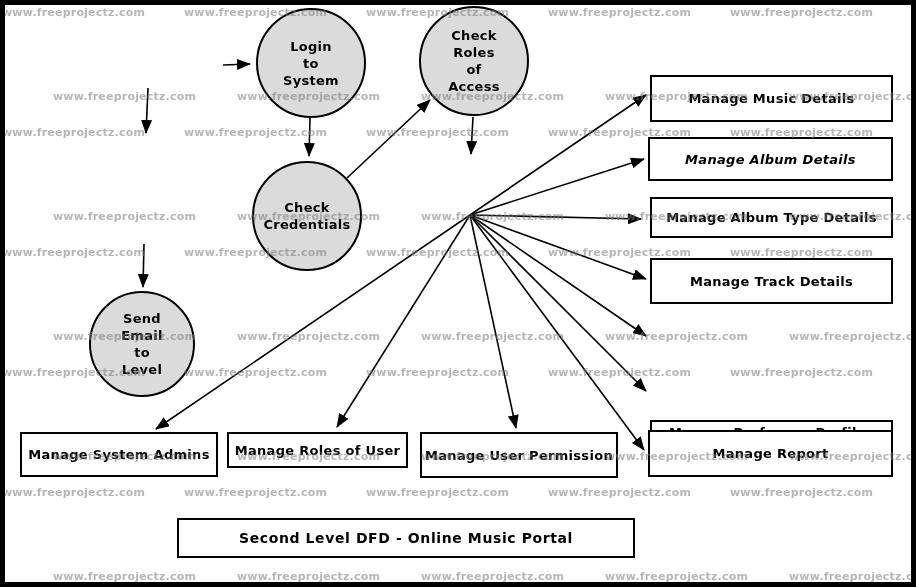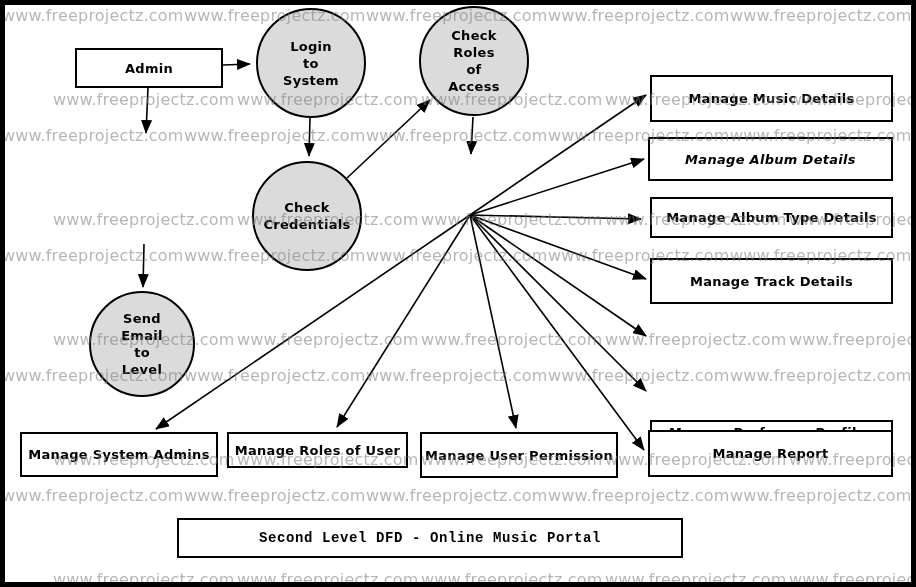--- a/index.html
+++ b/index.html
@@ -18,22 +18,22 @@
     z-index:20; box-sizing:border-box; letter-spacing:0.3px;
   }
   .circle {
     background:#dbdbdb; border:2px solid #000; border-radius:50%;
     white-space:pre-line; line-height:17px;
   }
   .box { background:#ffffff; border:2px solid #000; }
   .title-box { font-size:14px; letter-spacing:0.6px; }
   .wm-layer { position:absolute; inset:0; z-index:40; pointer-events:none; }
   .wm {
-    position:absolute; color:rgba(122,122,122,0.55); font-size:16px;
-    white-space:nowrap; font-weight:normal; letter-spacing:0.2px;
+    position:absolute; color:rgba(122,122,122,0.55); font-size:11px;
+    white-space:nowrap; font-weight:bold; letter-spacing:0.2px;
   }
 </style>
 </head>
 <body>
 
 <div class="stage">
 
   <svg class="arrows" width="916" height="587">
     <defs>
       <marker id="ah" markerUnits="userSpaceOnUse" markerWidth="15" markerHeight="11" refX="13" refY="5.5" orient="auto">
@@ -53,21 +53,20 @@
       <line x1="470" y1="215" x2="646" y2="279"></line>
       <line x1="470" y1="215" x2="646" y2="336"></line>
       <line x1="470" y1="215" x2="646" y2="391"></line>
       <line x1="470" y1="215" x2="644" y2="450"></line>
       <line x1="470" y1="215" x2="516" y2="428"></line>
       <line x1="470" y1="215" x2="337" y2="427"></line>
       <line x1="470" y1="215" x2="156" y2="429"></line>
     </g>
   </svg>
 
-  <div class="node box" style="left:75px; top:48px; width:148px; height:40px;">Admin</div>
 
   <div class="node circle" style="left:256px; top:8px;   width:110px; height:110px;">Login
 to
 System</div>
   <div class="node circle" style="left:419px; top:6px;   width:110px; height:110px;">Check
 Roles
 of
 Access</div>
   <div class="node circle" style="left:252px; top:161px; width:110px; height:110px;">Check
 Credentials</div>
@@ -80,21 +79,21 @@
   <div class="node box" style="left:648px; top:137px; width:245px; height:44px;font-style:italic;">Manage Album Details</div>
   <div class="node box" style="left:650px; top:258px; width:243px; height:46px;">Manage Track Details</div>
   <div class="node box" style="left:650px; top:197px; width:243px; height:41px;">Manage Album Type Details</div>
   <div class="node box" style="left:650px; top:376px; width:243px; height:24px;margin-top:44px;">Manage Performer Profiles</div>
   <div class="node box" style="left:648px; top:430px; width:245px; height:47px;">Manage Report</div>
 
   <div class="node box" style="left:20px;  top:432px; width:198px; height:45px;">Manage System Admins</div>
   <div class="node box" style="left:227px; top:432px; width:181px; height:36px;">Manage Roles of User</div>
   <div class="node box" style="left:420px; top:432px; width:198px; height:46px;">Manage User Permission</div>
 
-  <div class="node box title-box" style="left:177px; top:518px; width:506px; height:40px;font-family:Liberation Mono, monospace;">Second Level DFD - Online Music Portal</div>
+  <div class="node box title-box" style="left:177px; top:518px; width:458px; height:40px;">Second Level DFD - Online Music Portal</div>
 
   <div class="wm-layer" id="wm-layer">
       <span class="wm" style="left: 2px; top: 6px;">www.freeprojectz.com</span>
       <span class="wm" style="left: 184px; top: 6px;">www.freeprojectz.com</span>
       <span class="wm" style="left: 366px; top: 6px;">www.freeprojectz.com</span>
       <span class="wm" style="left: 548px; top: 6px;">www.freeprojectz.com</span>
       <span class="wm" style="left: 730px; top: 6px;">www.freeprojectz.com</span>
       <span class="wm" style="left: 912px; top: 6px;">www.freeprojectz.com</span>
       <span class="wm" style="left: 2px; top: 126px;">www.freeprojectz.com</span>
       <span class="wm" style="left: 184px; top: 126px;">www.freeprojectz.com</span>

